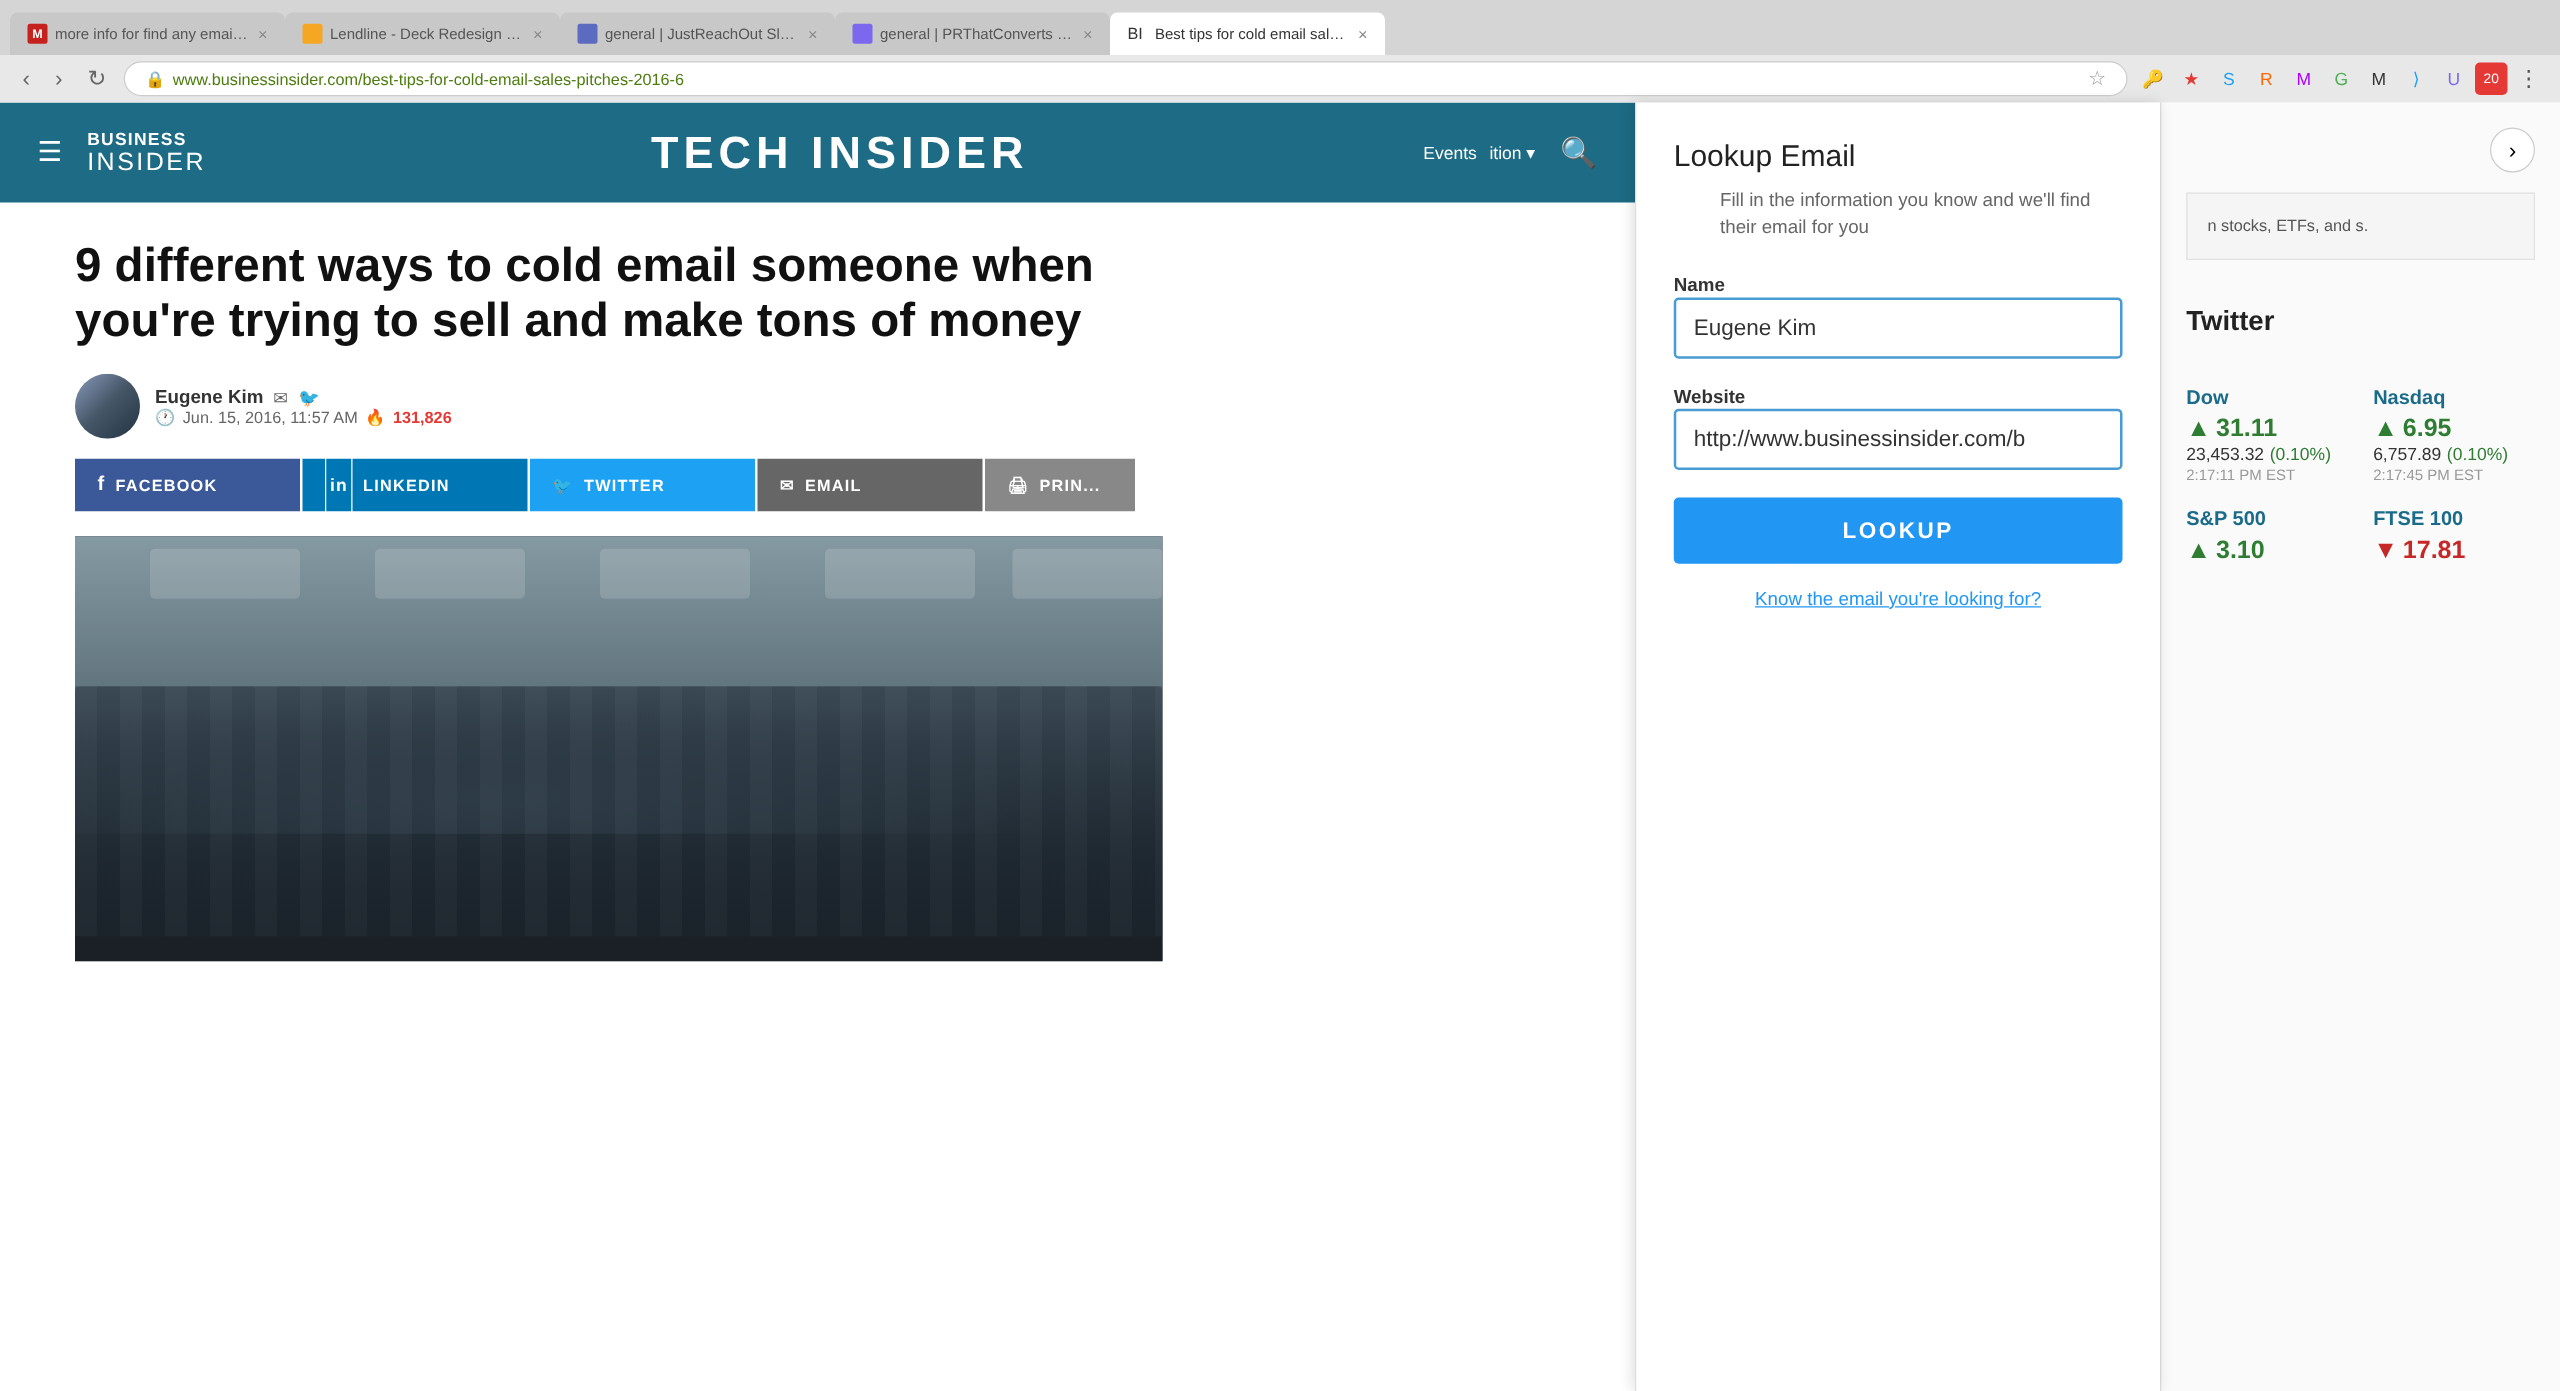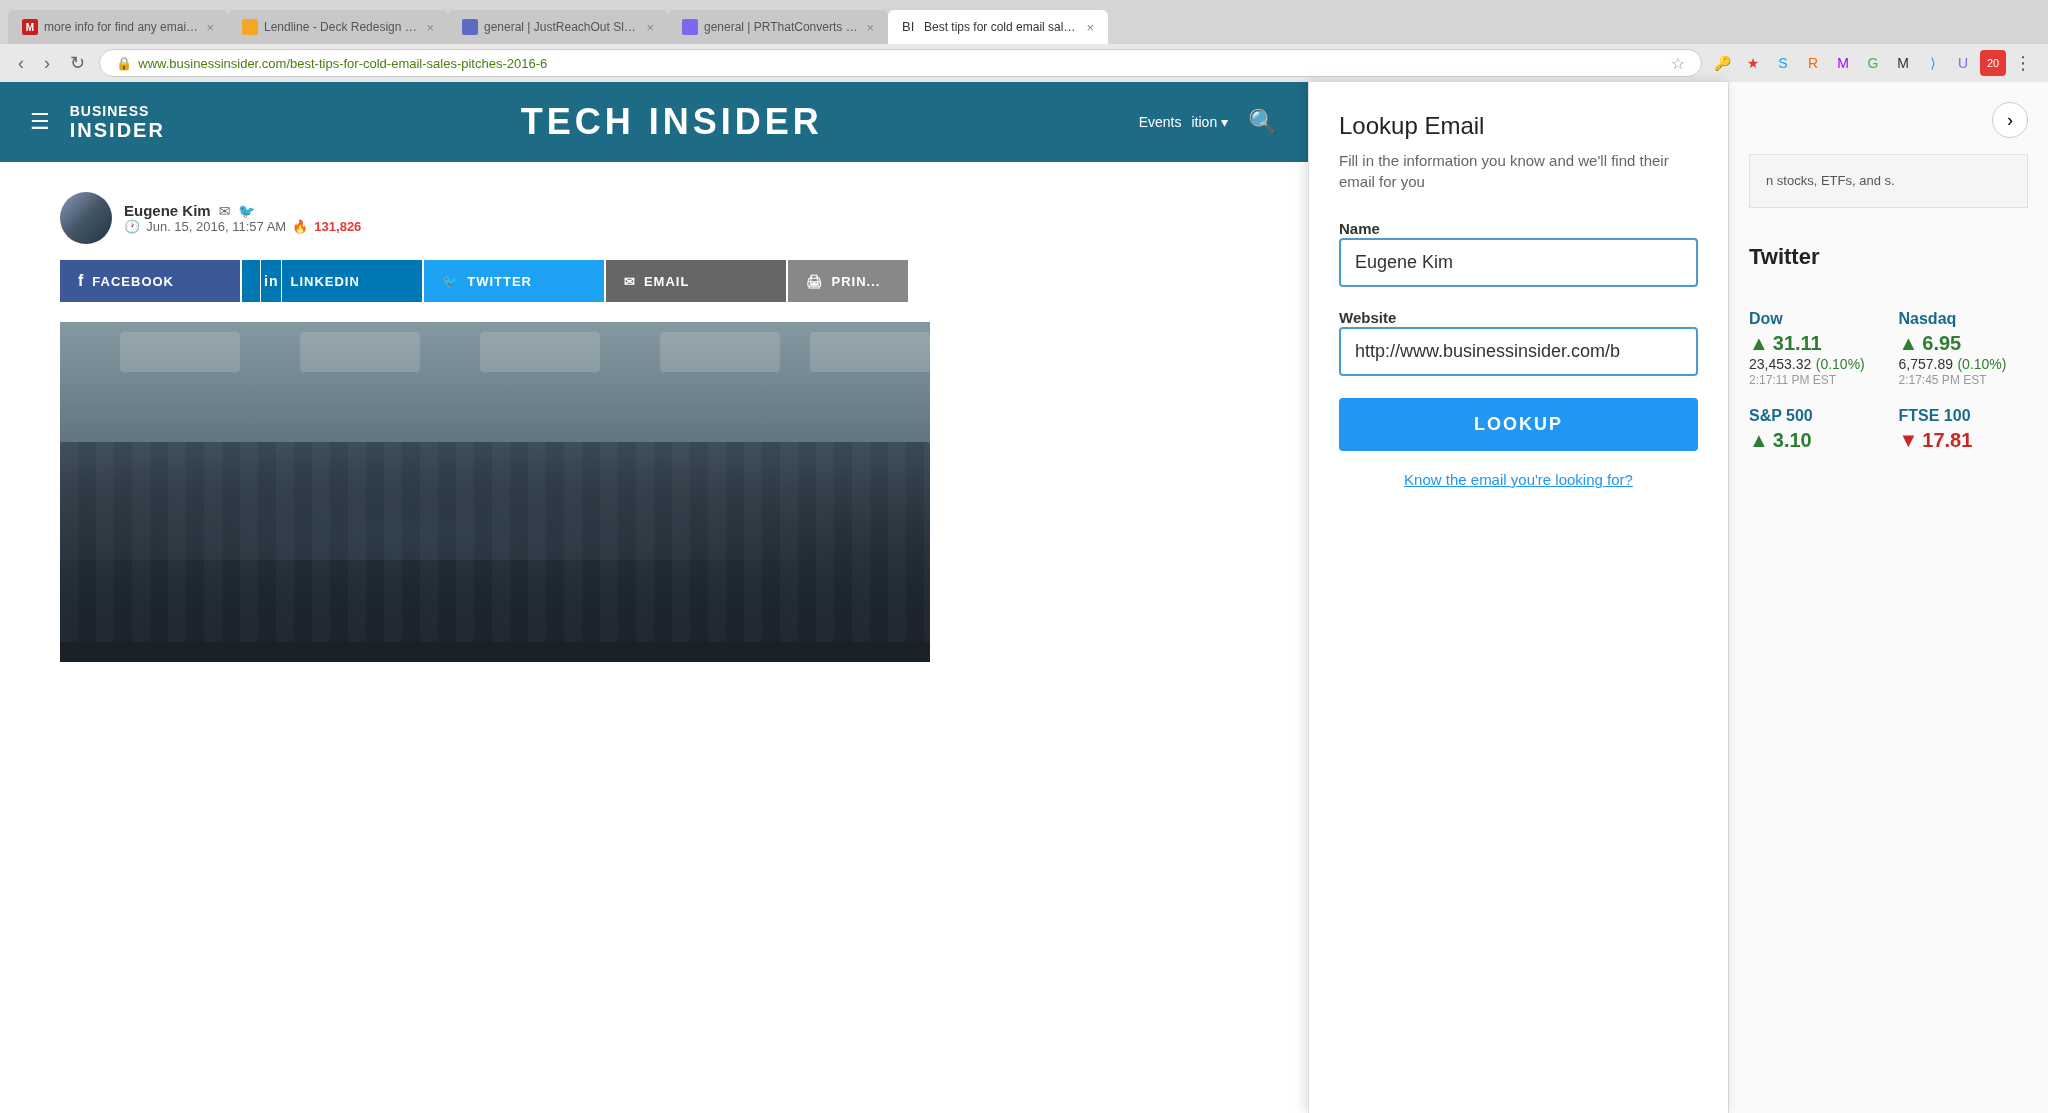--- a/index.html
+++ b/index.html
@@ -54,21 +54,21 @@
     .social-btn.email { background: #666; width: 180px; }
     .social-btn.print { background: #888; width: 120px; }
 
     
     .article-image { width: 870px; height: 340px; background: #2a3540; overflow: hidden; position: relative; }
     .crowd-scene { width: 100%; height: 100%; background: linear-gradient(180deg, #7a8c95 0%, #4a5a65 40%, #1a2530 100%); position: relative; }
 
     
     .lookup-panel { width: 420px; background: white; box-shadow: -2px 0 12px rgba(0,0,0,0.15); padding: 30px 30px; position: relative; flex-shrink: 0; border-left: 1px solid #ddd; }
     .lookup-title { font-size: 24px; font-weight: 400; color: #222; margin-bottom: 10px; }
-    .lookup-subtitle { font-size: 15px; color: #666; margin-bottom: 28px; line-height: 1.4; }
+    .lookup-subtitle { font-size: 15px; color: #666; margin-bottom: 28px; line-height: 1.4; margin-left: 37px; }
     .lookup-label { font-size: 15px; font-weight: 600; color: #333; margin-bottom: 8px; }
     .lookup-input { width: 100%; border: 2px solid #4a9bd4; border-radius: 4px; padding: 12px 14px; font-size: 18px; color: #333; margin-bottom: 22px; outline: none; }
     .lookup-btn { width: 100%; background: #2196f3; color: white; border: none; border-radius: 4px; padding: 16px; font-size: 18px; font-weight: 700; letter-spacing: 2px; cursor: pointer; margin-bottom: 20px; }
     .know-email-link { text-align: center; color: #2196f3; font-size: 15px; cursor: pointer; display: block; }
 
     
     .sidebar-right { width: 320px; background: #fafafa; border-left: 1px solid #e0e0e0; flex-shrink: 0; padding: 20px; overflow: hidden; }
     .arrow-btn { background: white; border: 1px solid #ccc; border-radius: 50%; width: 36px; height: 36px; display: flex; align-items: center; justify-content: center; cursor: pointer; font-size: 18px; margin-left: auto; margin-bottom: 16px; }
 
     
@@ -149,29 +149,30 @@
 </div>
 
 <div style="display:flex; width:100%; height:calc(1113px - 82px);">
 
   <div class="article-area" style="flex:1; overflow:hidden;">
 
     <div class="bi-header">
       <span class="hamburger">☰</span>
       <div style="margin-right:40px;">
         <div style="color:white; font-size:14px; font-weight:700; letter-spacing:1px;">BUSINESS</div>
-        <div style="color:white; font-size:20px; font-weight:700; letter-spacing:2px;">INSIDER</div>
+        <div style="color:white; font-size:20px; font-weight:400; letter-spacing:2px;">INSIDER</div>
       </div>
       <div class="tech-insider-title">TECH INSIDER</div>
       <div style="color:white; font-size:14px; margin-right:10px; cursor:pointer;">Events</div>
       <div style="color:white; font-size:14px; margin-right:20px; cursor:pointer;">ition ▾</div>
       <span style="color:white; font-size:24px; cursor:pointer;">🔍</span>
     </div>
 
     <div class="article-body">
+      <h1 class="article-title">9 different ways to cold email someone when you're trying to sell and make tons of money</h1>
 
       <div class="author-row">
         <div class="author-avatar">
           <div class="author-avatar-img" style="background: linear-gradient(135deg, #8899bb 0%, #445566 50%, #223344 100%);"></div>
         </div>
         <div class="author-info">
           <div class="author-name-row">
             <span class="author-name">Eugene Kim</span>
             <span class="author-icon">✉</span>
             <span class="author-icon" style="color:#1da1f2;">🐦</span>

